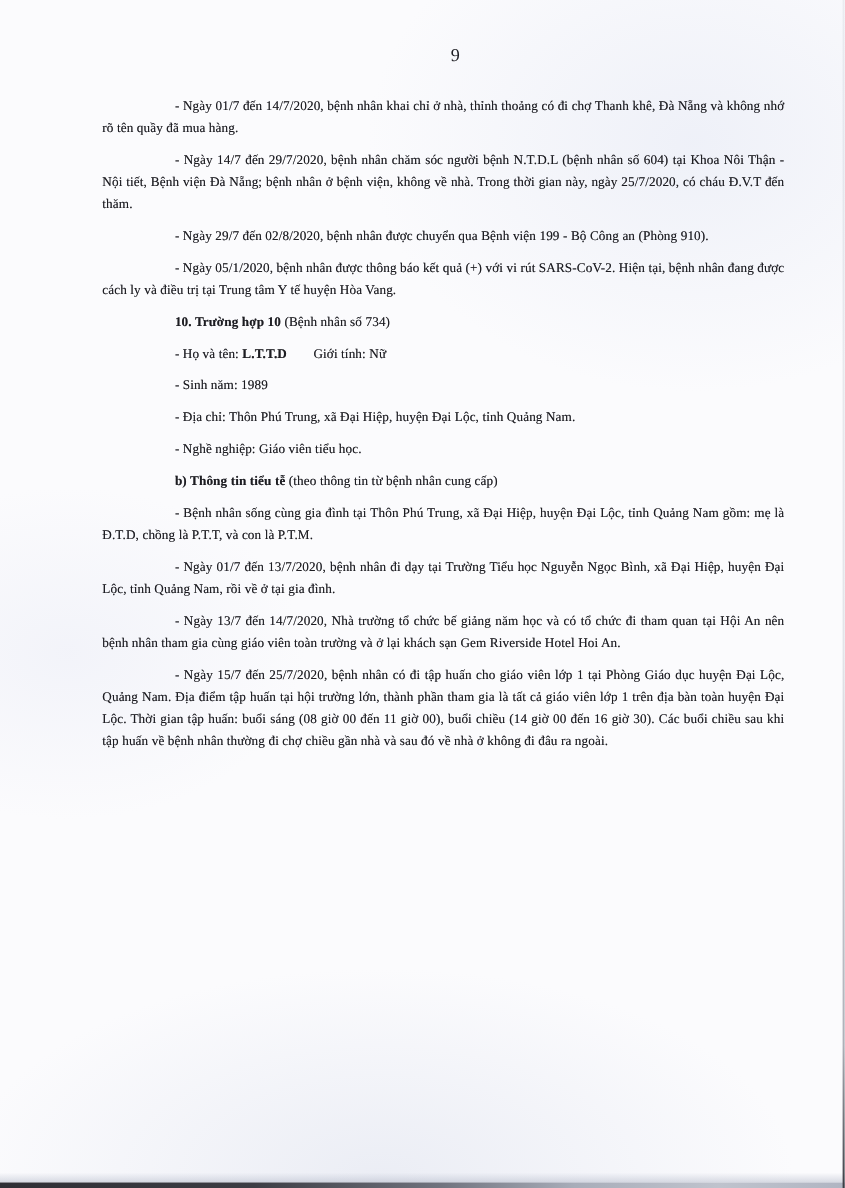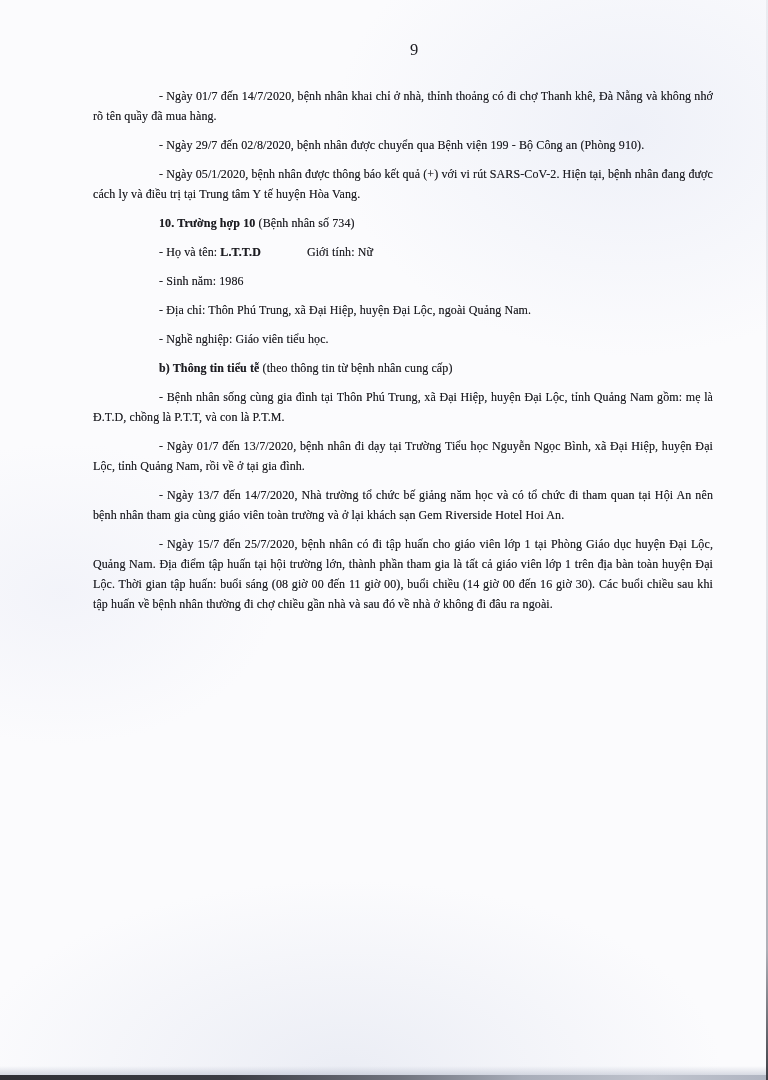--- a/index.html
+++ b/index.html
@@ -41,21 +41,21 @@
   .para {
     margin: 0 0 9px 0;
     font-size: 12px;
     line-height: 20px;
     text-align: justify;
     text-indent: 66px;
     letter-spacing: 0.1px;
     text-shadow: 0 0 0.4px rgba(25,25,32,0.55);
   }
   .bold { font-weight: 700; }
-  .gap { margin-left: 46px; }
+  .gap { margin-left: 24px; }
   
   .scan-shadow {
     position: absolute;
     left: 0; right: 0; bottom: 5px;
     height: 9px;
     background: linear-gradient(to bottom, rgba(186,191,206,0) 0%, rgba(178,184,200,0.5) 100%);
   }
   .scan-line {
     position: absolute;
     left: 0; right: 0; bottom: 0;
@@ -75,26 +75,27 @@
   }
 </style>
 </head>
 <body>
 
 <div class="page">
   <div class="pageno">9</div>
 
   <div class="doc">
       <p class="para"><span class="">- Ngày 01/7 đến 14/7/2020, bệnh nhân khai chỉ ở nhà, thỉnh thoảng có đi chợ Thanh khê, Đà Nẵng và không nhớ rõ tên quầy đã mua hàng.</span></p>
+      <p class="para"><span class="">- Ngày 14/7 đến 29/7/2020, bệnh nhân chăm sóc người bệnh N.T.D.L (bệnh nhân số 604) tại Khoa Nôi Thận - Nội tiết, Bệnh viện Đà Nẵng; bệnh nhân ở bệnh viện, không về nhà. Trong thời gian này, ngày 25/7/2020, có cháu Đ.V.T đến thăm.</span></p>
       <p class="para"><span class="">- Ngày 29/7 đến 02/8/2020, bệnh nhân được chuyển qua Bệnh viện 199 - Bộ Công an (Phòng 910).</span></p>
       <p class="para"><span class="">- Ngày 05/1/2020, bệnh nhân được thông báo kết quả (+) với vi rút SARS-CoV-2. Hiện tại, bệnh nhân đang được cách ly và điều trị tại Trung tâm Y tế huyện Hòa Vang.</span></p>
       <p class="para"><span class="bold">10. Trường hợp 10</span><span class=""> (Bệnh nhân số 734)</span></p>
       <p class="para"><span class="">- Họ và tên: </span><span class="bold">L.T.T.D</span><span class=" gap">Giới tính: Nữ</span></p>
-      <p class="para"><span class="">- Sinh năm: 1986</span></p>
-      <p class="para"><span class="">- Địa chỉ: Thôn Phú Trung, xã Đại Hiệp, huyện Đại Lộc, ngoài Quảng Nam.</span></p>
+      <p class="para"><span class="">- Sinh năm: 1989</span></p>
+      <p class="para"><span class="">- Địa chỉ: Thôn Phú Trung, xã Đại Hiệp, huyện Đại Lộc, tỉnh Quảng Nam.</span></p>
       <p class="para"><span class="">- Nghề nghiệp: Giáo viên tiểu học.</span></p>
       <p class="para"><span class="bold">b) Thông tin tiểu tễ</span><span class=""> (theo thông tin từ bệnh nhân cung cấp)</span></p>
       <p class="para"><span class="">- Bệnh nhân sống cùng gia đình tại Thôn Phú Trung, xã Đại Hiệp, huyện Đại Lộc, tỉnh Quảng Nam gồm: mẹ là Đ.T.D, chồng là P.T.T, và con là P.T.M.</span></p>
       <p class="para"><span class="">- Ngày 01/7 đến 13/7/2020, bệnh nhân đi dạy tại Trường Tiểu học Nguyễn Ngọc Bình, xã Đại Hiệp, huyện Đại Lộc, tỉnh Quảng Nam, rồi về ở tại gia đình.</span></p>
       <p class="para"><span class="">- Ngày 13/7 đến 14/7/2020, Nhà trường tổ chức bế giảng năm học và có tổ chức đi tham quan tại Hội An nên bệnh nhân tham gia cùng giáo viên toàn trường và ở lại khách sạn Gem Riverside Hotel Hoi An.</span></p>
       <p class="para"><span class="">- Ngày 15/7 đến 25/7/2020, bệnh nhân có đi tập huấn cho giáo viên lớp 1 tại Phòng Giáo dục huyện Đại Lộc, Quảng Nam. Địa điểm tập huấn tại hội trường lớn, thành phần tham gia là tất cả giáo viên lớp 1 trên địa bàn toàn huyện Đại Lộc. Thời gian tập huấn: buổi sáng (08 giờ 00 đến 11 giờ 00), buổi chiều (14 giờ 00 đến 16 giờ 30). Các buổi chiều sau khi tập huấn về bệnh nhân thường đi chợ chiều gần nhà và sau đó về nhà ở không đi đâu ra ngoài.</span></p>
     </div>
 
   <div class="scan-shadow"></div>
   <div class="scan-line"></div>

